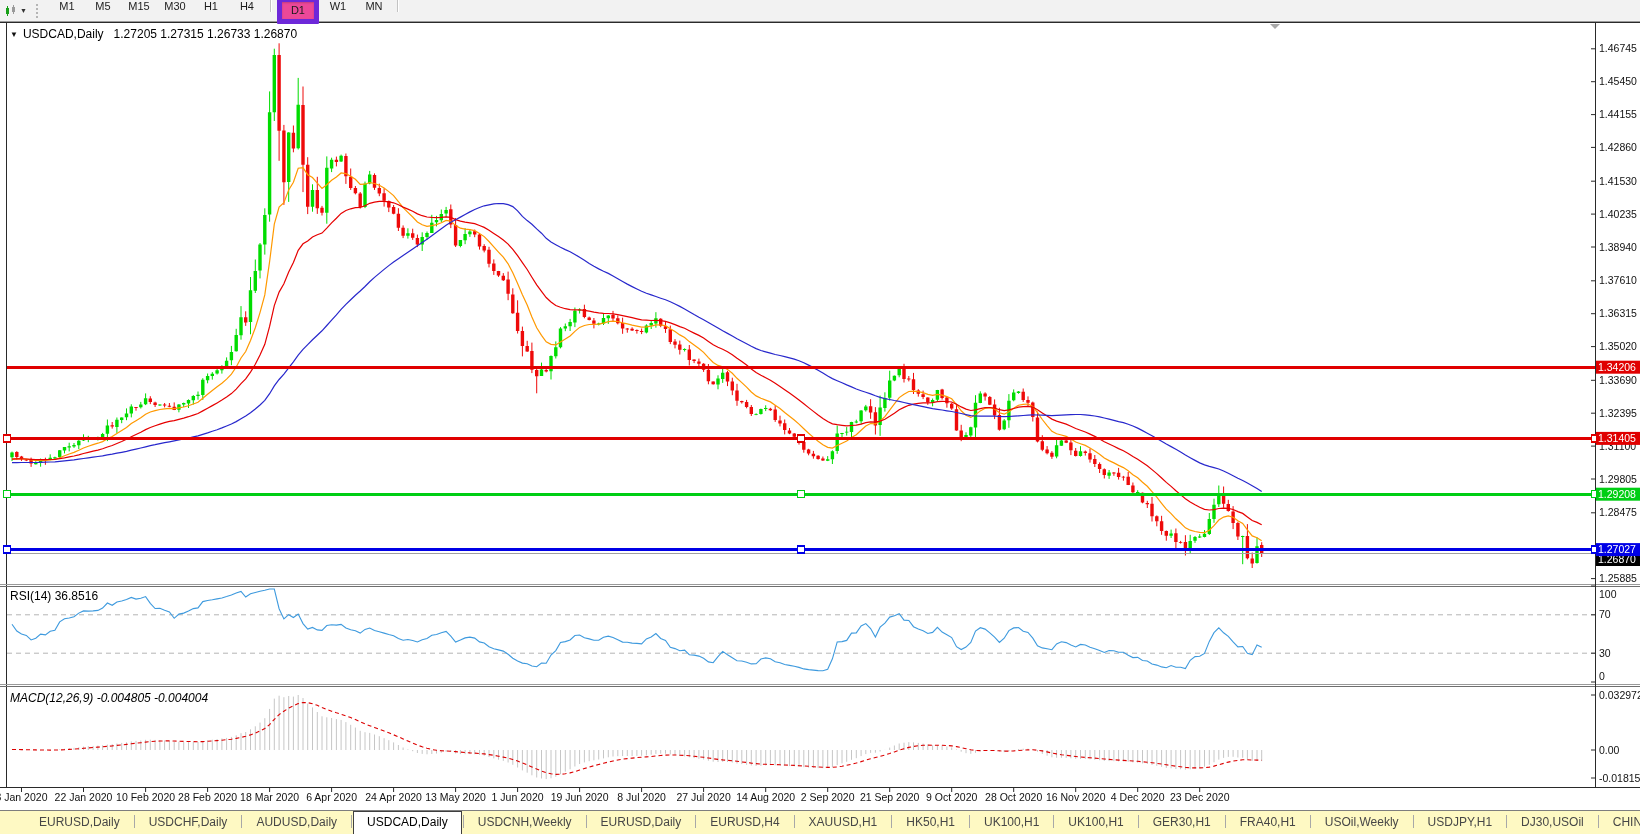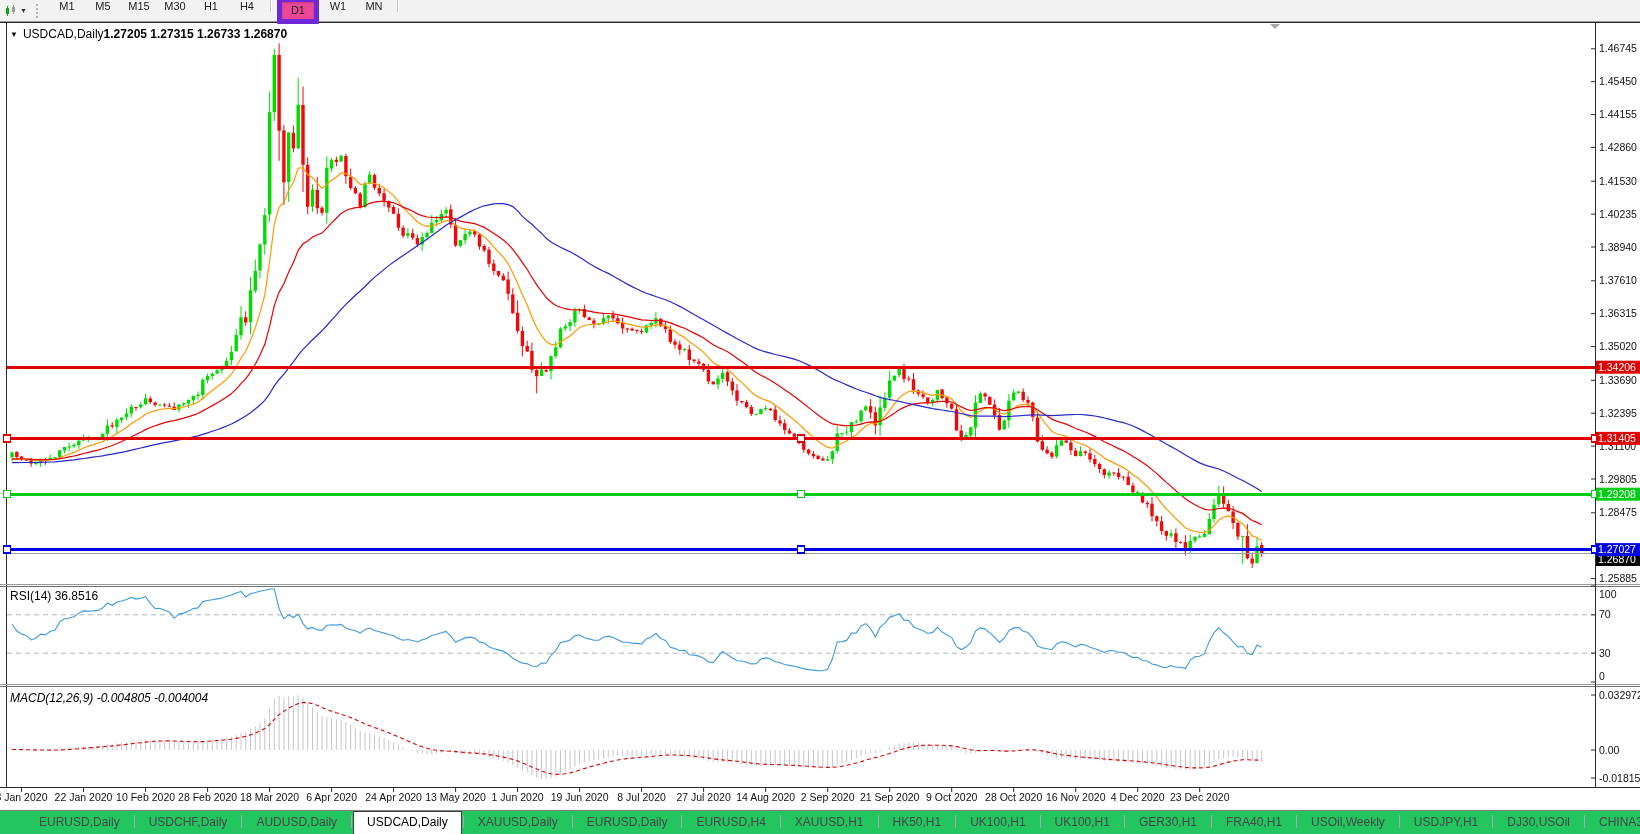--- a/index.html
+++ b/index.html
@@ -15,27 +15,27 @@
   .grip{width:4px;height:14px;margin:0 7px 0 6px;border-left:2px dotted #b5b5b5;cursor:col-resize;}
   .tfbtn{min-width:26px;padding:0 3px;height:17px;line-height:17px;text-align:center;font-size:11px;
          color:#1c1c1c;margin:0 1px;border:1px solid transparent;cursor:pointer;border-radius:1px;}
   .tfbtn.active{background:#ec4899;border:5px solid #6d28d9;box-shadow:inset 0 1px 2px rgba(0,0,0,.18);}
   .toolsep{width:1px;height:15px;background:#c3c3c3;box-shadow:1px 0 0 #ffffff;margin:0 5px;}
 
   
   .chart-title{position:absolute;left:10px;top:27px;font-size:12px;color:#000;z-index:4;
                display:flex;align-items:center;white-space:pre;}
   .chart-title .caret{font-size:8px;margin-right:5px;color:#111;}
-  .chart-title .ohlc{font-weight:bold;}
+  .chart-title .ohlc{margin-left:10px;}
   .panel-label{position:absolute;left:10px;font-size:12px;color:#000;z-index:4;white-space:pre;text-align:right;}
   #rsi-label{top:589px;}
   #macd-label{top:691px;font-style:italic;}
 
   
-  .tabbar{position:absolute;left:0;top:810px;width:1640px;height:24px;background:#22c55e;
+  .tabbar{position:absolute;left:0;top:810px;width:1640px;height:24px;background:#fef9c3;
           border-top:1px solid #7e7e7e;display:flex;align-items:flex-end;z-index:6;
           font-size:12px;color:#474747;padding-left:26px;box-sizing:border-box;}
   .tab{padding:3px 13px 5px;cursor:pointer;white-space:nowrap;}
   .tab.active{background:#fff;border:1px solid #3f3f3f;border-bottom:1px solid #fff;
               margin-top:-3px;margin-bottom:0;color:#000;position:relative;top:1px;}
   .tabsep{width:1px;height:13px;background:#a8a8a8;margin:0 1px 6px;}
 </style>
 </head>
 <body>
 
@@ -246,21 +246,21 @@
   <div class="tabbar">
     <div id="tab-items" style="display:flex;align-items:flex-end;">
         <div class="tab">EURUSD,Daily</div>
         <div class="tabsep"></div>
         <div class="tab">USDCHF,Daily</div>
         <div class="tabsep"></div>
         <div class="tab">AUDUSD,Daily</div>
         <div class="tabsep"></div>
         <div class="tab active">USDCAD,Daily</div>
         <div class="tabsep"></div>
-        <div class="tab">XAUUSD,Daily</div>
+        <div class="tab">USDCNH,Weekly</div>
         <div class="tabsep"></div>
         <div class="tab">EURUSD,Daily</div>
         <div class="tabsep"></div>
         <div class="tab">EURUSD,H4</div>
         <div class="tabsep"></div>
         <div class="tab">XAUUSD,H1</div>
         <div class="tabsep"></div>
         <div class="tab">HK50,H1</div>
         <div class="tabsep"></div>
         <div class="tab">UK100,H1</div>

